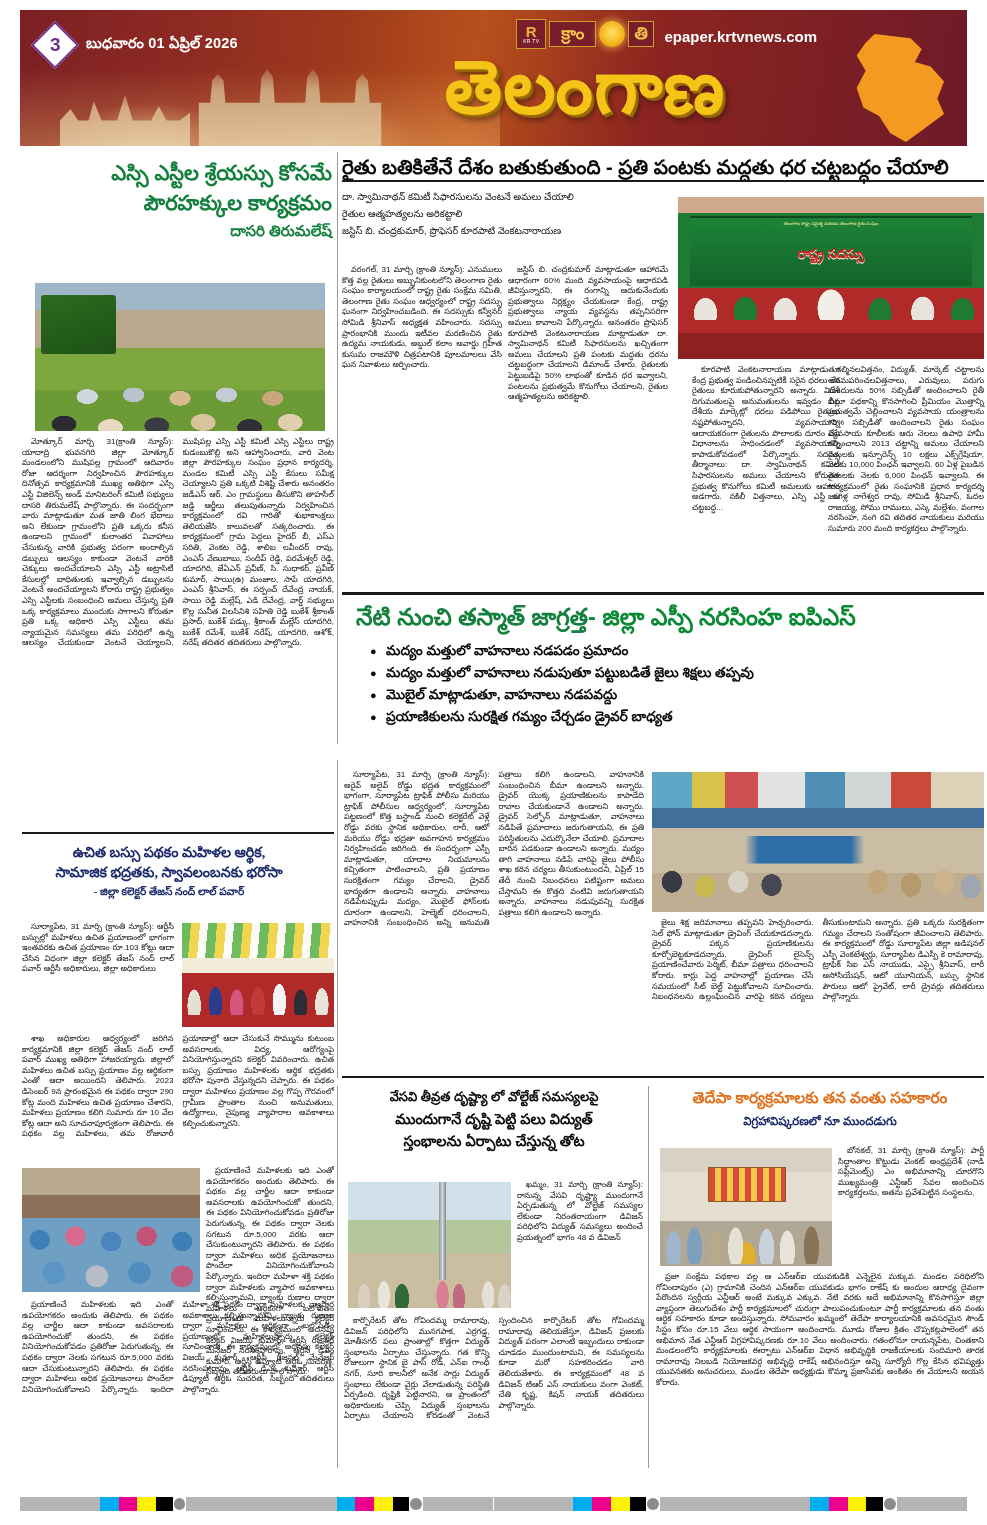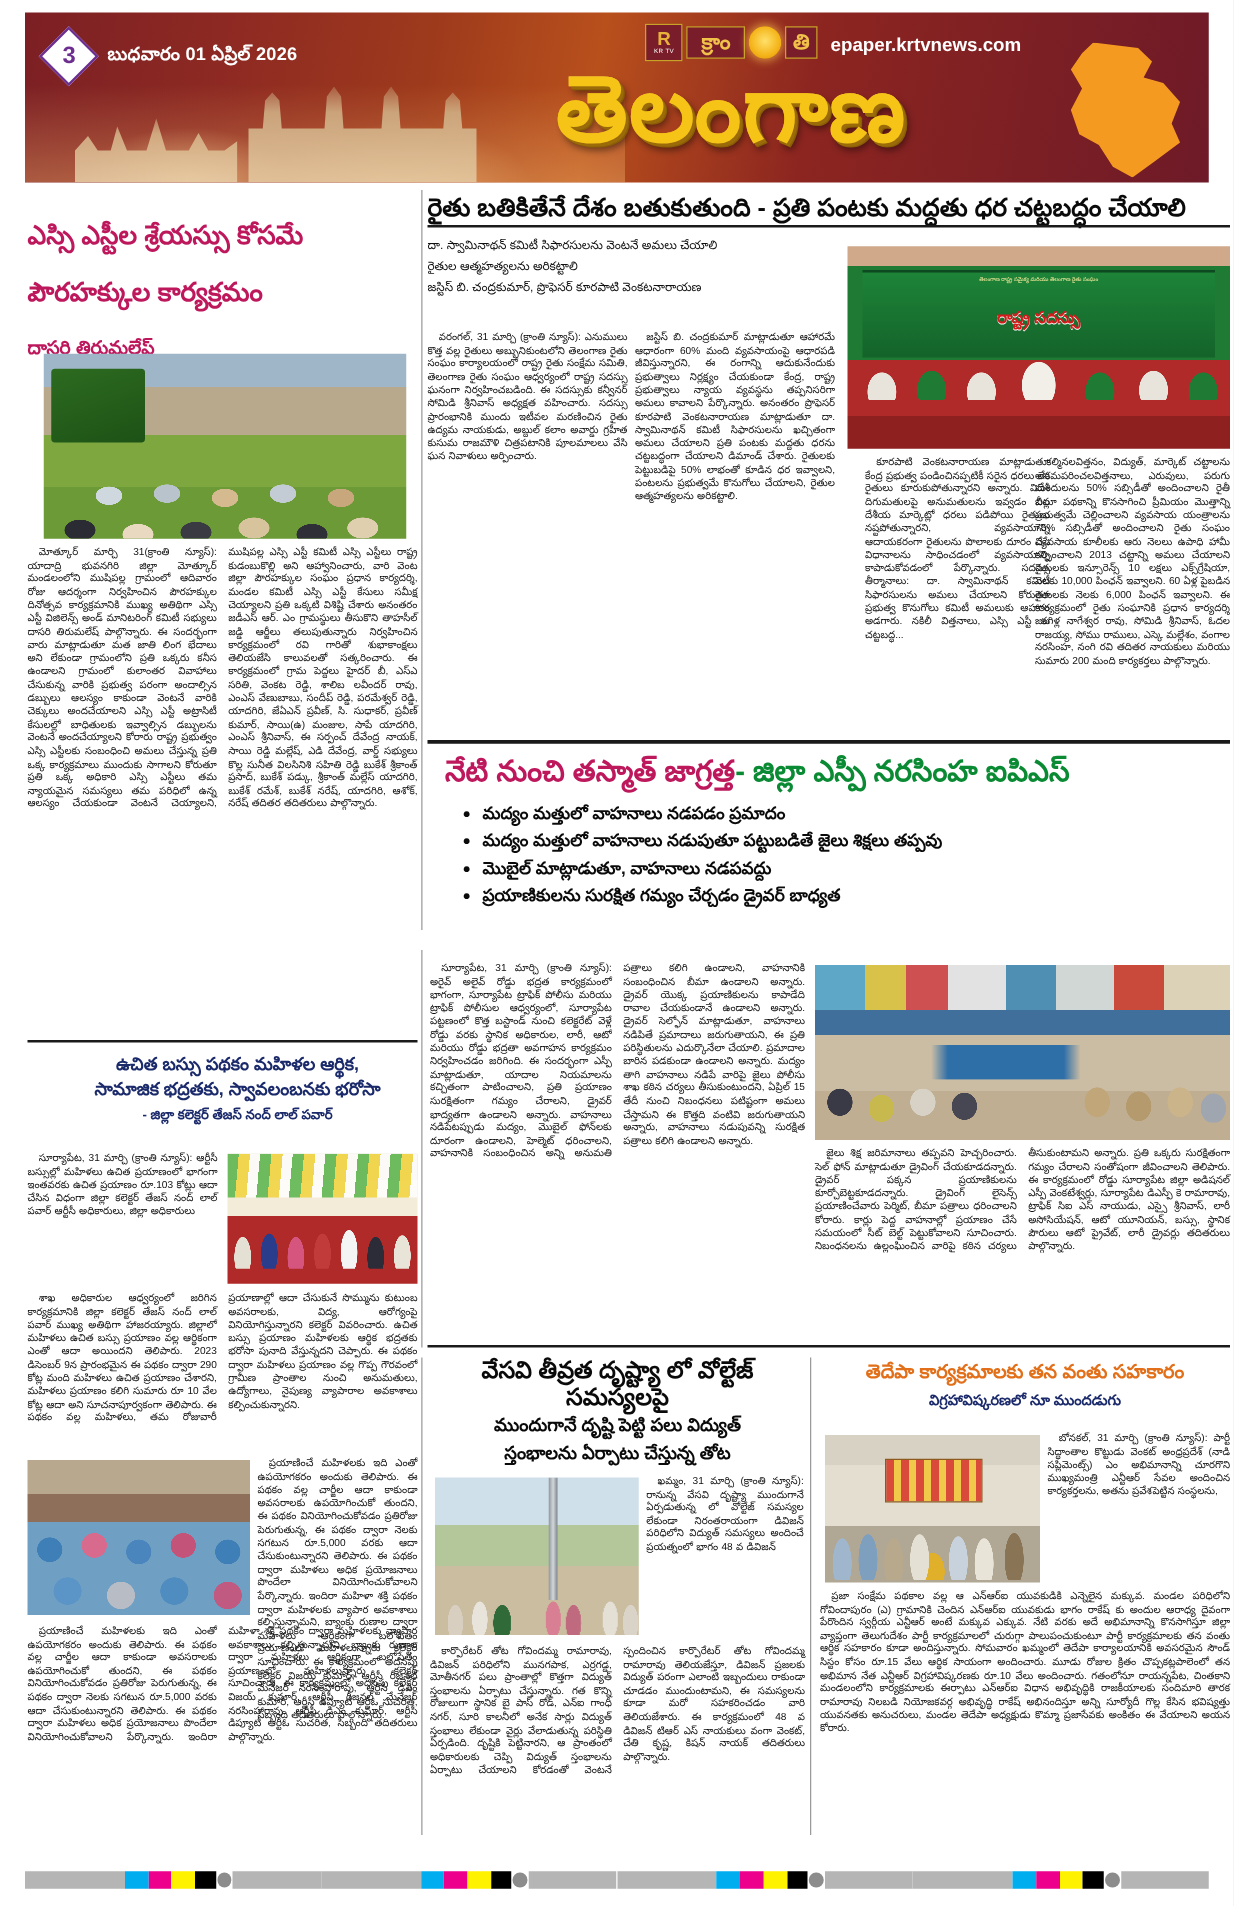--- a/index.html
+++ b/index.html
@@ -98,23 +98,22 @@
   
   .col-text {
     font-size:8.1px; line-height:10.6px; color:#101010;
     text-align:justify; text-justify:inter-word;
     font-family:"Liberation Sans", sans-serif;
     word-spacing:.4px;
   }
   .col-text p { margin-bottom:1.5px; text-indent:9px; }
 
   .hl-red {
-    color:#be185d; font-weight:bold; text-align:left;
+    color:#15803d; font-weight:bold; text-align:right;
     font-family:"Liberation Sans", sans-serif;
-    margin-top:16px;
   }
   .hl-black { color:#0a0a0a; font-weight:bold; text-align:center; }
   .hl-navy { color:#1b2a6b; font-weight:bold; text-align:center; }
   .hl-green { color:#0a8a33; font-weight:bold; }
   .hl-orange { color:#e2701a; font-weight:bold; text-align:center; }
 
   
   .photo { position:absolute; overflow:hidden; background:#c8c8c8; }
 
   
@@ -381,21 +380,21 @@
 
   <div class="col-text" style="position:absolute; left:344px; top:770px; width:300px; height:300px; column-count:2; column-gap:9px;">
     <p>సూర్యాపేట, 31 మార్చి (క్రాంతి న్యూస్): అరైవ్ అలైవ్ రోడ్డు భద్రత కార్యక్రమంలో భాగంగా, సూర్యాపేట ట్రాఫిక్ పోలీసు మరియు ట్రాఫిక్ పోలీసుల ఆధ్వర్యంలో, సూర్యాపేట పట్టణంలో కొత్త బస్టాండ్ నుంచి కలెక్టరేట్ వెళ్లే రోడ్డు వరకు స్థానిక అధికారుల, లారీ, ఆటో మరియు రోడ్డు భద్రతా అవగాహన కార్యక్రమం నిర్వహించడం జరిగింది. ఈ సందర్భంగా ఎస్పీ మాట్లాడుతూ, యాదాల నియమాలను కచ్చితంగా పాటించాలని, ప్రతి ప్రయాణం సురక్షితంగా గమ్యం చేరాలని, డ్రైవర్ భాద్యతగా ఉండాలని అన్నారు. వాహనాలు నడిపేటప్పుడు మద్యం, మొబైల్ ఫోన్‌లకు దూరంగా ఉండాలని, హెల్మెట్ ధరించాలని, వాహనానికి సంబంధించిన అన్ని అనుమతి పత్రాలు కలిగి ఉండాలని, వాహనానికి సంబంధించిన బీమా ఉండాలని అన్నారు. డ్రైవర్ యొక్క ప్రయాణికులను కాపాడేది రావాల చేయకుండానే ఉండాలని అన్నారు. డ్రైవర్ సెల్ఫోన్ మాట్లాడుతూ, వాహనాలు నడిపితే ప్రమాదాలు జరుగుతాయని, ఈ ప్రతి పరిస్థితులను ఎదుర్కొనేలా చేయాలి. ప్రమాదాల బారిన పడకుండా ఉండాలని అన్నారు. మద్యం తాగి వాహనాలు నడిపే వారిపై జైలు పోలీసు శాఖ కఠిన చర్యలు తీసుకుంటుందని, ఏప్రిల్ 15 తేదీ నుంచి నిబంధనలు పటిష్టంగా అమలు చేస్తామని ఈ కొత్తది వంటివి జరుగుతాయని అన్నారు, వాహనాలు నడుపువన్ని సురక్షిత పత్రాలు కలిగి ఉండాలని అన్నారు.</p>
   </div>
   <div class="col-text" style="position:absolute; left:652px; top:918px; width:332px; height:152px; column-count:2; column-gap:9px;">
     <p>జైలు శిక్ష జరిమానాలు తప్పవని హెచ్చరించారు. సెల్ ఫోన్ మాట్లాడుతూ డ్రైవింగ్ చేయకూడదన్నారు. డ్రైవర్ పక్కన ప్రయాణికులను కూర్చోబెట్టకూడదన్నారు. డ్రైవింగ్ లైసెన్స్ ప్రయాణించేవారు పెర్మిట్, బీమా పత్రాలు ధరించాలని కోరారు. కార్లు పెద్ద వాహనాల్లో ప్రయాణం చేసే సమయంలో సీట్ బెల్ట్ పెట్టుకోవాలని సూచించారు. నిబంధనలను ఉల్లంఘించిన వారిపై కఠిన చర్యలు తీసుకుంటామని అన్నారు. ప్రతి ఒక్కరు సురక్షితంగా గమ్యం చేరాలని సంతోషంగా జీవించాలని తెలిపారు. ఈ కార్యక్రమంలో రోడ్డు సూర్యాపేట జిల్లా అడిషనల్ ఎస్పీ వెంకటేశ్వర్లు, సూర్యాపేట డిఎస్పీ కె రామారావు, ట్రాఫిక్ సిఐ ఎస్ నాయుడు, ఎస్సై శ్రీనివాస్, లారీ అసోసియేషన్, ఆటో యూనియన్, బస్సు, స్థానిక పౌరులు ఆటో ప్రైవేట్, లారీ డ్రైవర్లు తదితరులు పాల్గొన్నారు.</p>
   </div>
 
   <div class="hr-thick" style="left:22px; top:832px; width:312px; height:1.5px;"></div>
 
-  <div style="position:absolute; left:34px; top:842px; width:312px;">
+  <div style="position:absolute; left:13px; top:842px; width:312px;font-family:Liberation Serif, serif;">
     <div class="hl-navy" style="font-size:14.2px; line-height:20px;">ఉచిత బస్సు పథకం మహిళల ఆర్థిక,</div>
     <div class="hl-navy" style="font-size:14.2px; line-height:20px;">సామాజిక భద్రతకు, స్వావలంబనకు భరోసా</div>
     <div class="hl-navy" style="font-size:10.6px; line-height:20px;">- జిల్లా కలెక్టర్ తేజస్ నంద్ లాల్ పవార్</div>
   </div>
 
   <div class="photo ph-award" style="left:182px; top:923px; width:152px; height:104px;"></div>
 
   <div class="col-text" style="position:absolute; left:22px; top:922px; width:152px; height:108px;">
     <p>సూర్యాపేట, 31 మార్చి (క్రాంతి న్యూస్): ఆర్టీసీ బస్సుల్లో మహిళలు ఉచిత ప్రయాణంలో భాగంగా ఇంతవరకు ఉచిత ప్రయాణం రూ.103 కోట్లు ఆదా చేసిన విధంగా జిల్లా కలెక్టర్ తేజస్ నంద్ లాల్ పవార్ ఆర్టీసీ అధికారులు, జిల్లా అధికారులు</p>
   </div>
@@ -410,21 +409,21 @@
   </div>
   <div class="col-text" style="position:absolute; left:22px; top:1300px; width:312px; height:168px; column-count:2; column-gap:9px;">
     <p>ప్రయాణించే మహిళలకు ఇది ఎంతో ఉపయోగకరం అందుకు తెలిపారు. ఈ పథకం వల్ల చార్జీల ఆదా కాకుండా అవసరాలకు ఉపయోగించుకో తుందని, ఈ పథకం వినియోగించుకోవడం ప్రతిరోజు పెరుగుతున్న, ఈ పథకం ద్వారా నెలకు సగటున రూ.5,000 వరకు ఆదా చేసుకుంటున్నారని తెలిపారు. ఈ పథకం ద్వారా మహిళలు అధిక ప్రయోజనాలు పొందేలా వినియోగించుకోవాలని పేర్కొన్నారు. ఇందిరా మహిళా శక్తి పథకం ద్వారా మహిళలకు వ్యాపార అవకాశాలు కల్పిస్తున్నామని, బ్యాంకు రుణాల ద్వారా మహిళలు ఆర్థికంగా బలోపేతం ప్రయాణంలో మహిళలున్నారు కలెక్టర్ సూచించారు. ఈ కార్యక్రమంలో అదనపు కలెక్టర్ విజయ్ కుమార్, ఆర్టీసీ రీజనల్ మేనేజర్ నరసింహారావు, ఆర్టీసీ డిఎం కుమార్, ఆర్టీసీ డిప్యూటీ ఆర్టీఓ సుచరిత, సిబ్బంది తదితరులు పాల్గొన్నారు.</p>
   </div>
 
   <div class="hr-thick" style="left:342px; top:1076px; width:642px; height:2px;"></div>
   <div class="vr" style="left:337px; top:1086px; height:382px;"></div>
   <div class="vr" style="left:648px; top:1086px; height:382px;"></div>
 
   <div style="position:absolute; left:344px; top:1086px; width:300px;">
-    <div class="hl-black" style="font-size:19px; line-height:22px;">వేసవి తీవ్రత దృష్ట్యా లో వోల్టేజ్ సమస్యలపై</div>
+    <div class="hl-black" style="font-size:13px; line-height:22px;">వేసవి తీవ్రత దృష్ట్యా లో వోల్టేజ్ సమస్యలపై</div>
     <div class="hl-black" style="font-size:14.4px; line-height:22px;">ముందుగానే దృష్టి పెట్టి పలు విద్యుత్</div>
     <div class="hl-black" style="font-size:14.4px; line-height:22px;">స్తంభాలను ఏర్పాటు చేస్తున్న తోట</div>
   </div>
 
   <div class="photo ph-pole" style="left:348px; top:1182px; width:163px; height:126px;"></div>
 
   <div class="col-text" style="position:absolute; left:517px; top:1180px; width:126px; height:132px;">
     <p>ఖమ్మం, 31 మార్చి (క్రాంతి న్యూస్): రానున్న వేసవి దృష్ట్యా ముందుగానే ఏర్పడుతున్న లో వోల్టేజ్ సమస్యల లేకుండా నిరంతరాయంగా డివిజన్ పరిధిలోని విద్యుత్ సమస్యలు అందించే ప్రయత్నంలో భాగం 48 వ డివిజన్</p>
   </div>
   <div class="col-text" style="position:absolute; left:344px; top:1316px; width:300px; height:152px; column-count:2; column-gap:9px;">

